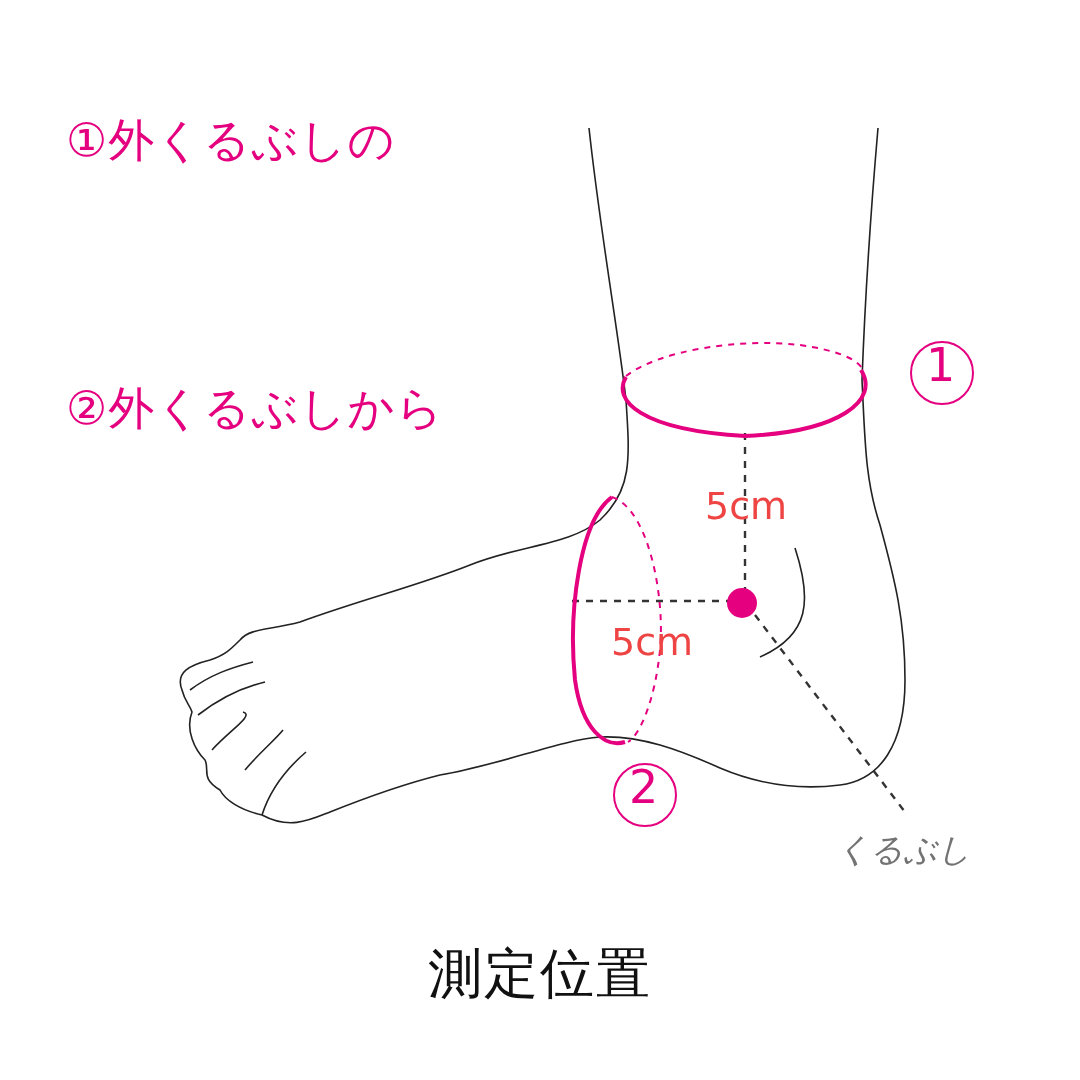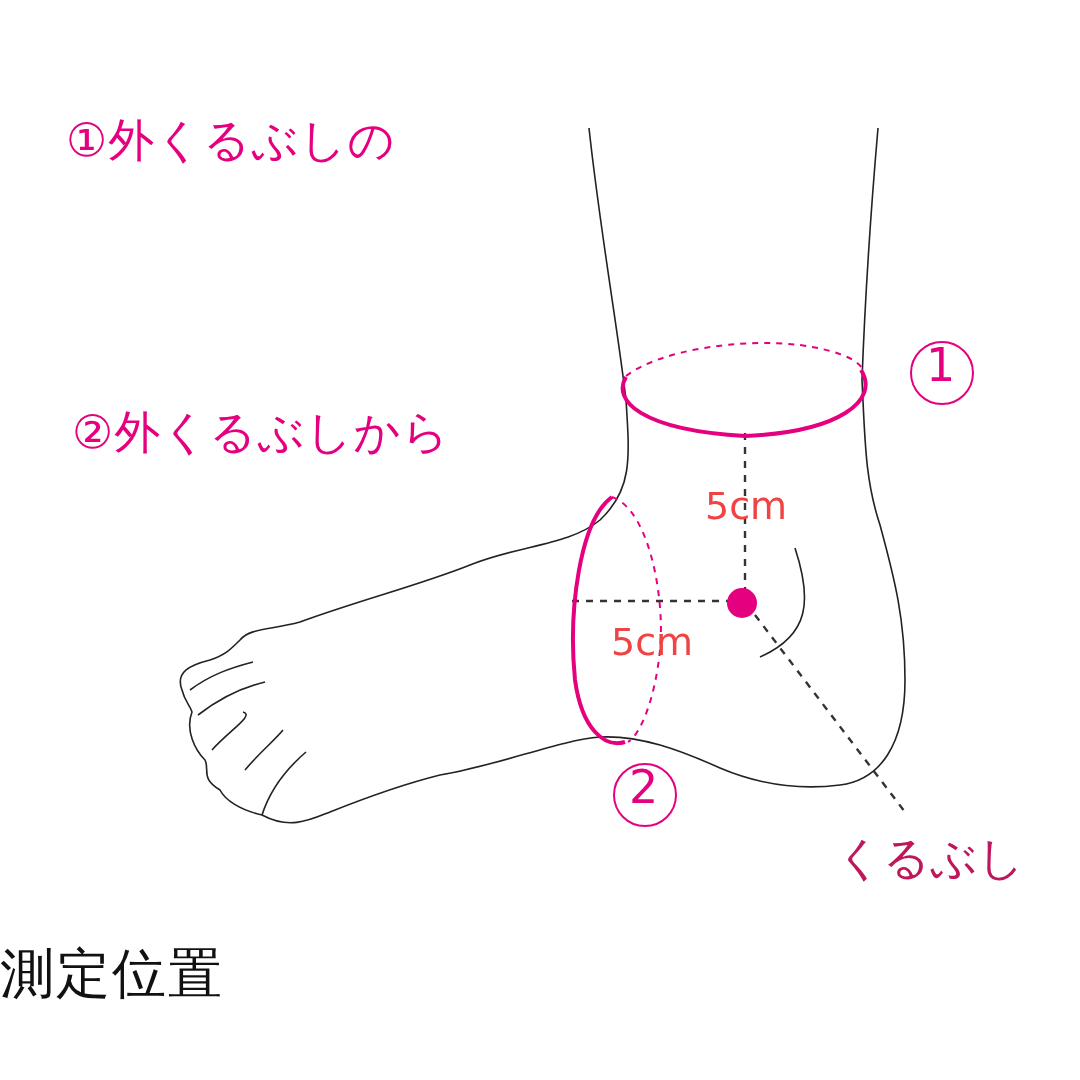--- a/index.html
+++ b/index.html
@@ -1,27 +1,27 @@
 <!DOCTYPE html>
 <html><head>
   <meta charset="utf-8">
   <style>
     html, body { margin: 0; padding: 0; background: #ffffff; }
     body { width: 1080px; height: 1080px; position: relative; overflow: hidden; font-family: "DejaVu Sans", sans-serif; }
     .pink { color: #e4007f; }
     .note { position: absolute; left: 66px; font-size: 46px; line-height: 72px; letter-spacing: 1px; white-space: nowrap; text-align: right; }
     #note1 { top: 104px; }
-    #note2 { top: 396px; margin-left: 6px; }
+    #note2 { top: 372px; }
     .note div { height: 72px; }
     svg.diagram { position: absolute; left: 0; top: 0; width: 1080px; height: 1080px; }
     .label { position: absolute; white-space: nowrap; }
     .dim { font-size: 38px; color: #ef4444; }
     .circ { font-size: 56px; color: #e4007f; }
-    .ankle-label { font-size: 46px; color: #be185d; }
-    .caption { position: absolute; left: 0; width: 1080px; top: 938px; font-size: 54px; color: #111; letter-spacing: 2px; }
+    .ankle-label { font-size: 33px; color: #737373; font-style: italic; }
+    .caption { position: absolute; left: 0; width: 1080px; top: 938px; text-align: center; font-size: 54px; color: #111; letter-spacing: 2px; }
   </style>
 </head>
 <body>
 
 <div id="note1" class="note pink">
   <div>①外くるぶしの</div>
 </div>
 
 <div id="note2" class="note pink">
   <div>②外くるぶしから</div>

